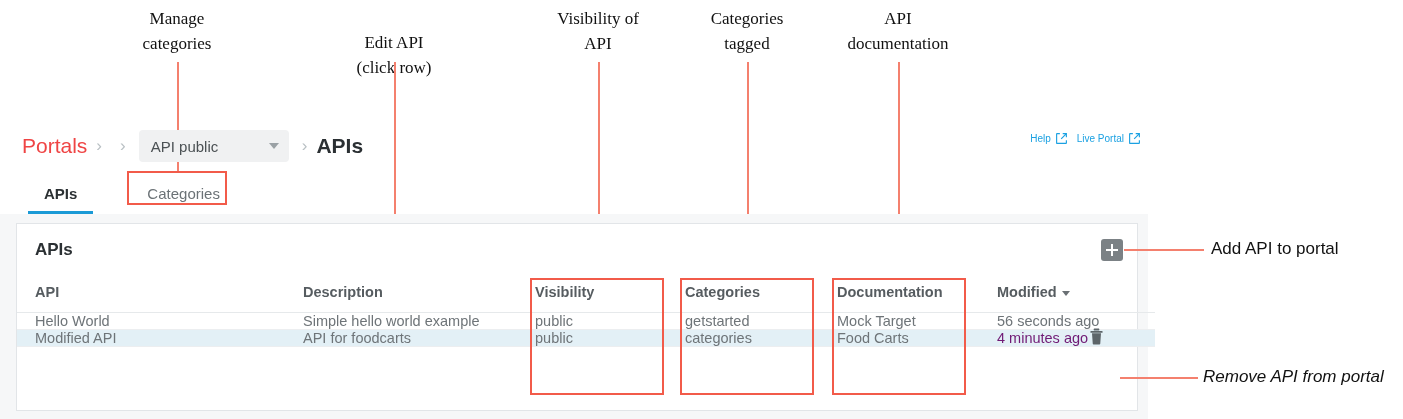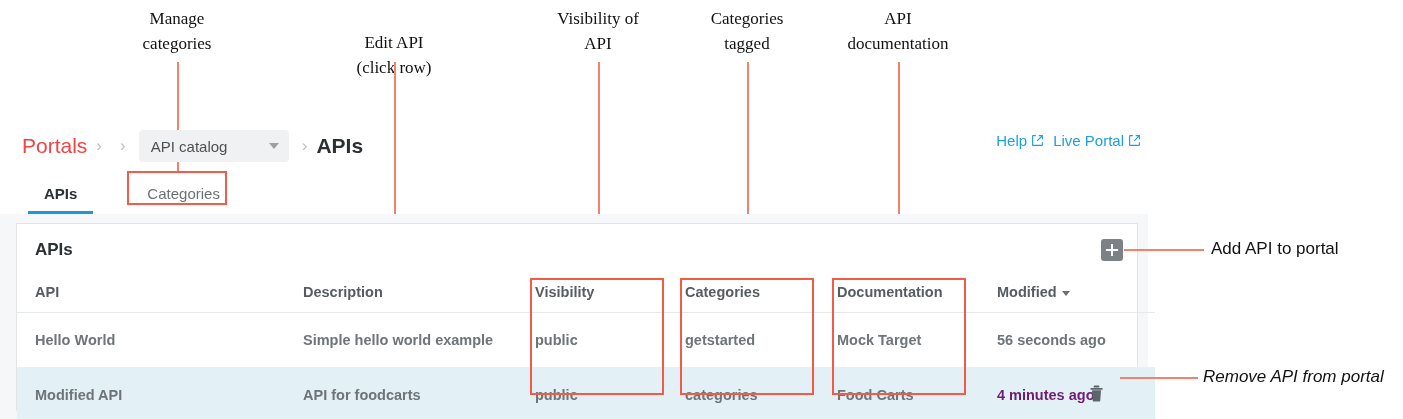--- a/index.html
+++ b/index.html
@@ -111,21 +111,21 @@
     margin-left: 14px;
   }
 
   .toplinks {
     position: absolute;
     right: 262px;
     top: 22px;
     display: flex;
     align-items: center;
     gap: 9px;
-    font-size: 15px;
+    font-size: 10px;
   }
   .toplink {
     color: #1ba1e2;
     display: inline-flex;
     align-items: center;
     gap: 4px;
     text-decoration: none;
   }
 
   .tabs {
@@ -219,23 +219,22 @@
     font-size: 14.5px;
     font-weight: bold;
     color: #565c60;
     text-align: left;
     padding: 0 0 12px 0;
     border-bottom: 1px solid #e6e9eb;
   }
   table.apis td {
     font-size: 14.5px;
     color: #6e7478;
-    padding: 19px 0;
+    padding: 0 0;
     border-bottom: 1px solid #eceef0;
-    font-weight: bold;
   }
   tr.row-selected td {
     background: #e3f0f6;
   }
   .col-api    { width: 268px; padding-left: 18px !important; }
   .col-desc   { width: 232px; }
   .col-vis    { width: 150px; }
   .col-cat    { width: 152px; }
   .col-doc    { width: 160px; }
   .col-mod    { width: 158px; }
@@ -283,21 +282,21 @@
     <div class="annot-vline" style="left: 898px; top: 62px; height: 218px;"></div>
   </div>
 
 <div class="app">
 
   <div class="breadcrumb">
     <span class="crumb">Portals</span>
     <span class="crumb-sep">›</span>
     <span class="crumb-sep">›</span>
     <div class="crumb-select">
-      <span class="sel-label">API catalog</span>
+      <span class="sel-label">API public</span>
       <span class="caret-down"></span>
     </div>
     <span class="crumb-sep">›</span>
     <span class="crumb current">APIs</span>
   </div>
 
   <div class="toplinks">
     <a class="toplink" href="#">
       <span>Help</span>
       <svg width="13" height="13" viewBox="0 0 16 16">

